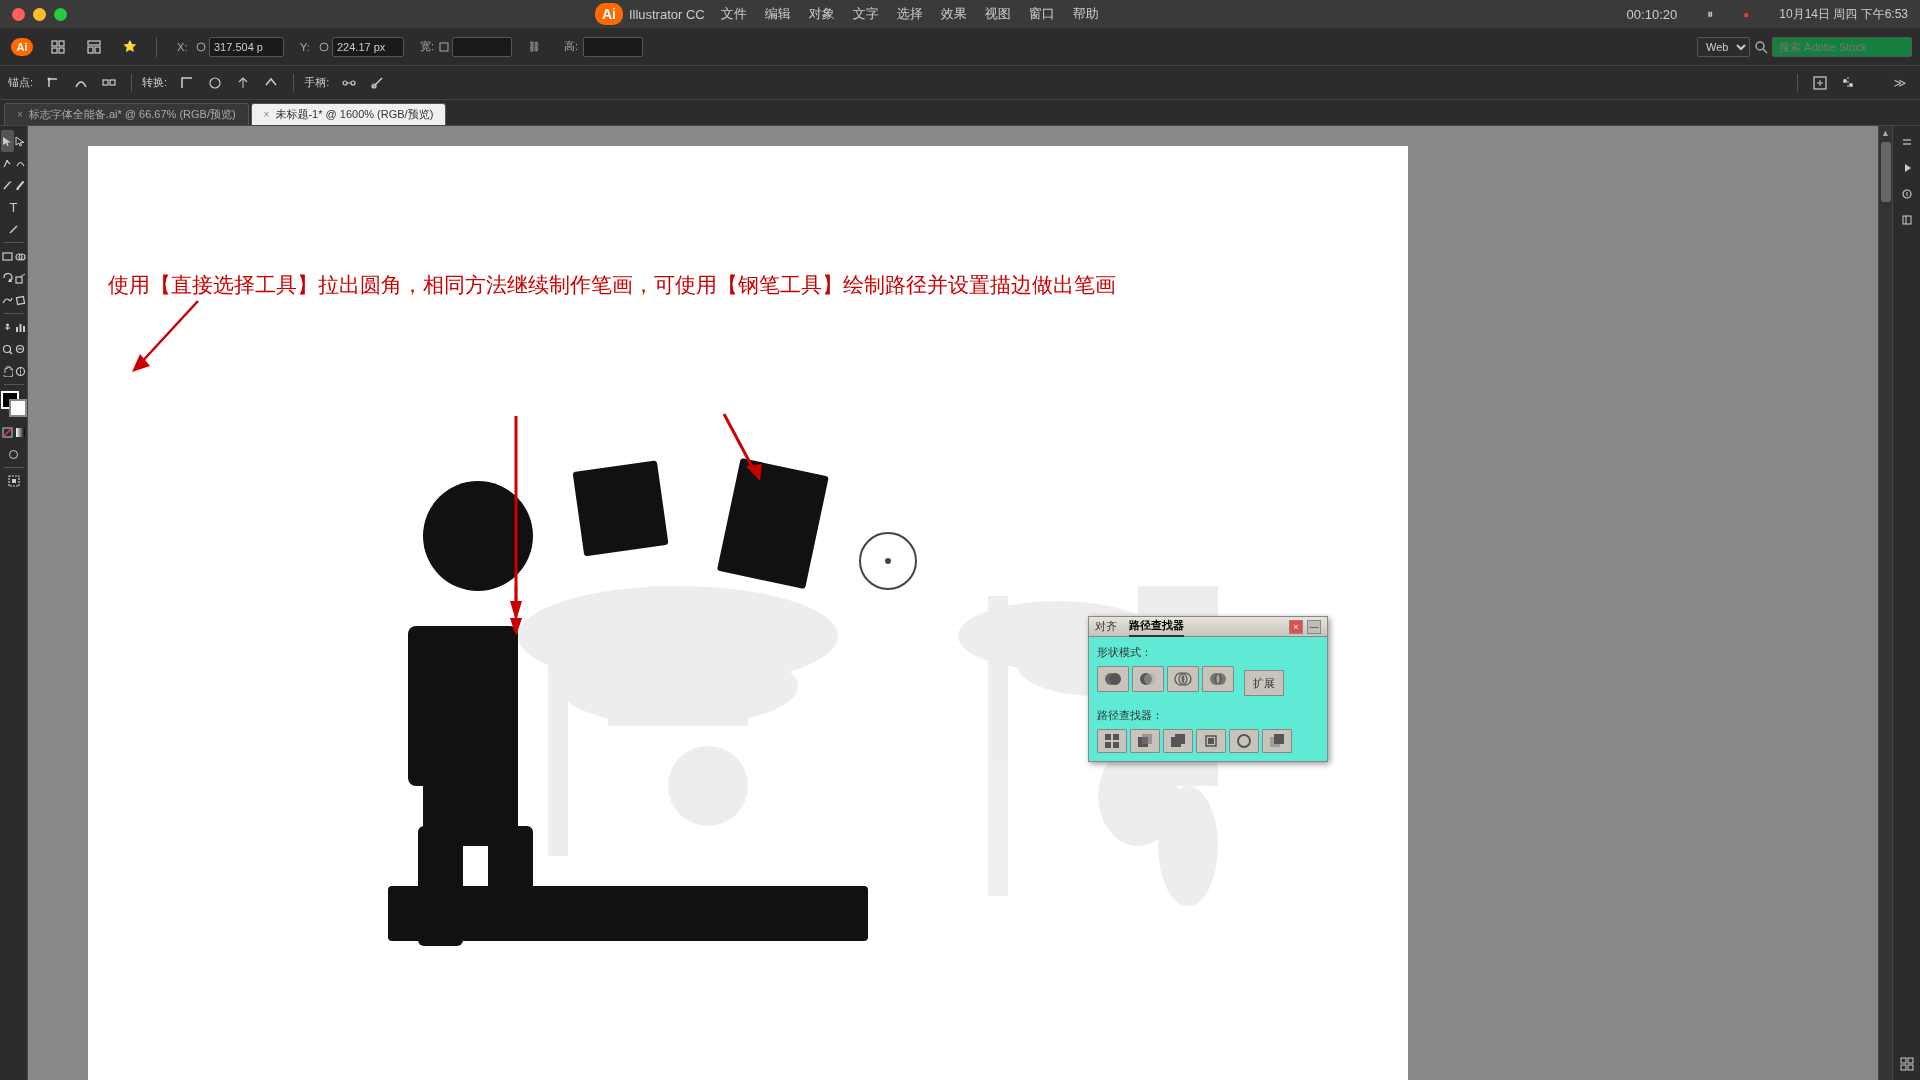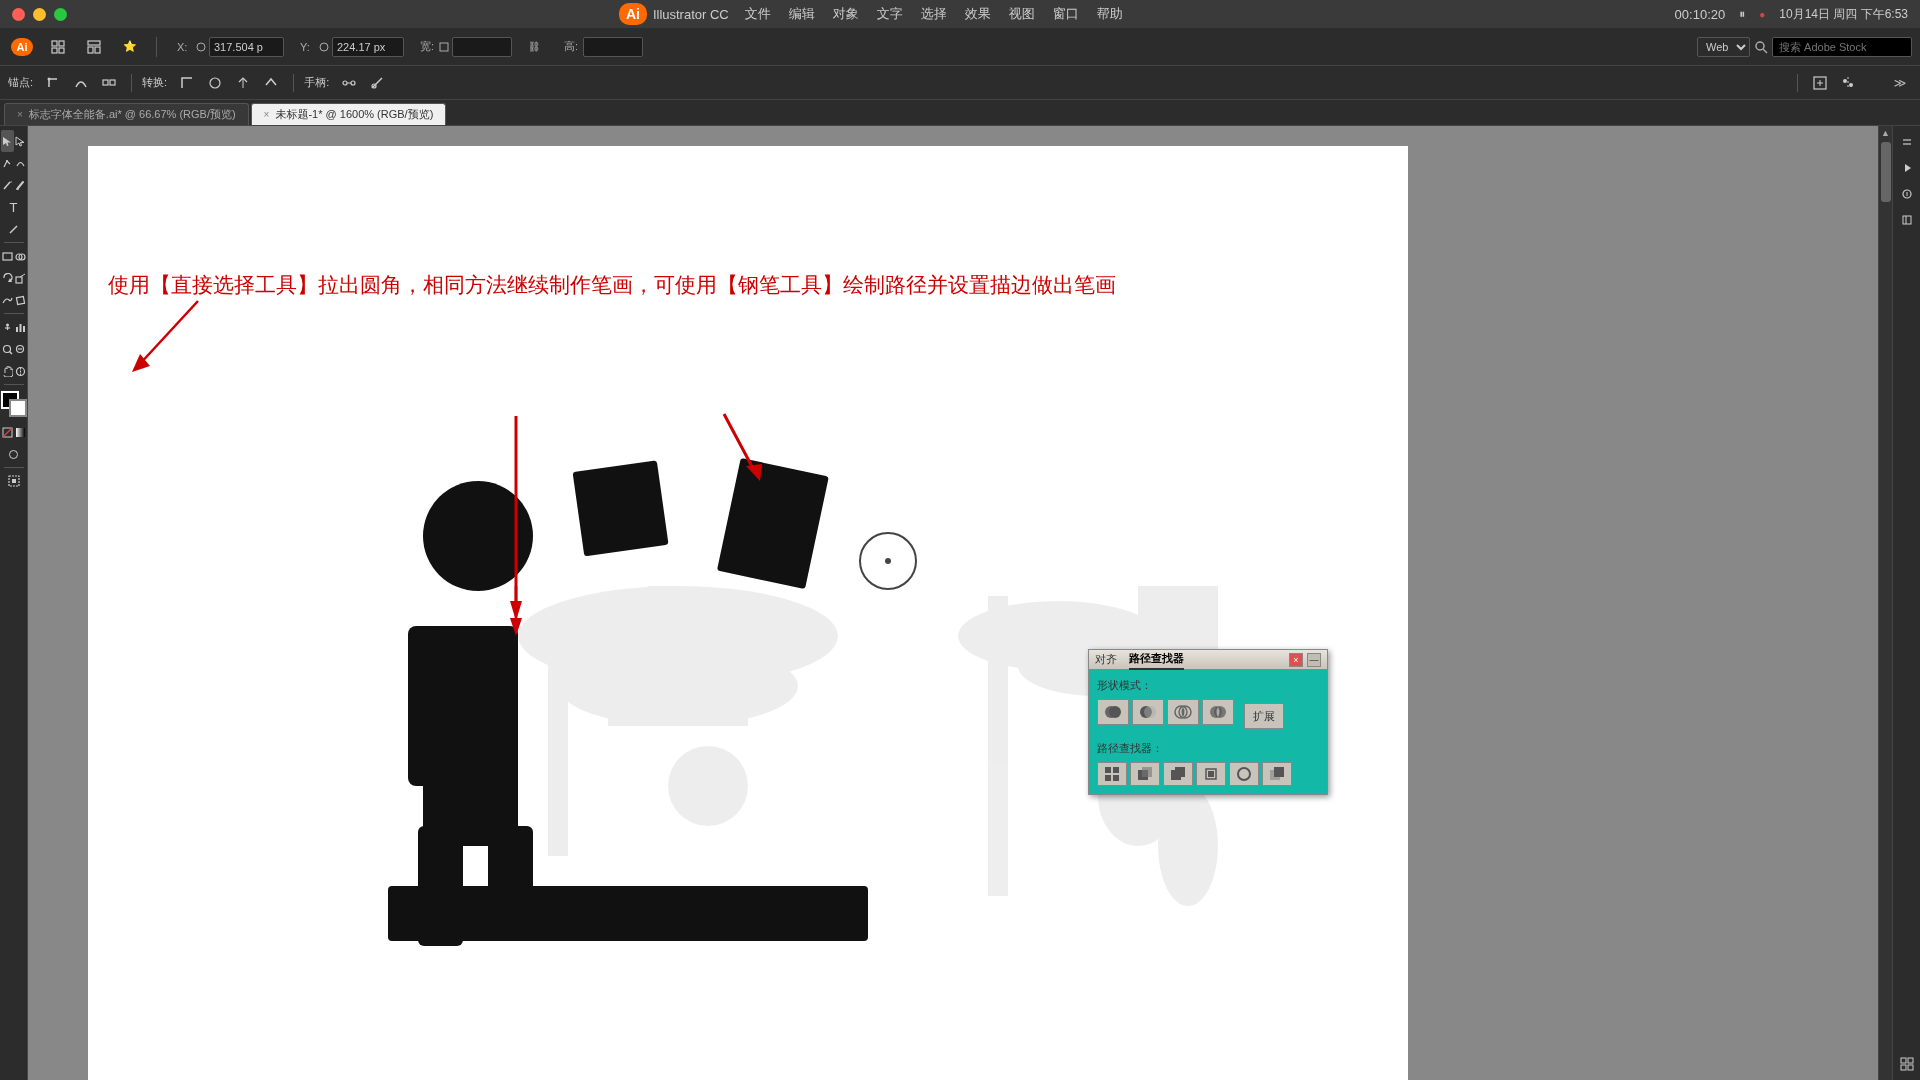--- a/index.html
+++ b/index.html
@@ -14,39 +14,39 @@
     .mac-controls { display: flex; gap: 8px; align-items: center; }
     .mac-btn { width: 13px; height: 13px; border-radius: 50%; display: inline-block; }
     .mac-close { background: #ff5f56; }
     .mac-minimize { background: #ffbd2e; }
     .mac-maximize { background: #27c93f; }
     .titlebar-center { display: flex; align-items: center; gap: 16px; }
     .titlebar-app { color: #ccc; font-size: 13px; display: flex; align-items: center; gap: 6px; }
     .ai-logo { background: #ff6a00; color: white; font-weight: bold; font-size: 14px; width: 28px; height: 22px; display: flex; align-items: center; justify-content: center; border-radius: 10px; }
     .titlebar-menu { display: flex; gap: 18px; color: #ccc; font-size: 13px; }
     .titlebar-menu span { cursor: pointer; }
-    .titlebar-right { display: flex; align-items: center; gap: 14px; color: #ccc; font-size: 12px; }
+    .titlebar-right { display: flex; align-items: center; gap: 30px; color: #ccc; font-size: 12px; }
     .time-display { color: #ccc; font-size: 13px; }
 
     
     #toolbar {
       width: 100%; height: 38px; background: #2c2c2c;
       display: flex; align-items: center; padding: 0 8px; gap: 8px;
       border-bottom: 1px solid #444;
     }
     .toolbar-btn { 
       width: 28px; height: 24px; display: flex; align-items: center; justify-content: center;
       color: #ccc; font-size: 11px; cursor: pointer; border-radius: 2px;
     }
     .toolbar-separator { width: 1px; height: 20px; background: #555; margin: 0 4px; }
     .toolbar-label { color: #aaa; font-size: 11px; min-width: 16px; }
     .toolbar-right { margin-left: auto; display: flex; align-items: center; gap: 4px; justify-content: flex-end; }
     .web-select { background: #2c2c2c; border: 1px solid #555; color: #ccc; font-size: 11px; padding: 2px 4px; border-radius: 2px; }
     .search-box { 
-      background: #000000; border: 1px solid #555; color: #ccc; 
+      background: #15803d; border: 1px solid #555; color: #ccc; 
       font-size: 11px; height: 20px; padding: 0 6px; width: 140px; border-radius: 2px;
     }
 
     
     #anchor-toolbar {
       width: 100%; height: 34px; background: #2c2c2c;
       display: flex; align-items: center; padding: 0 8px; gap: 4px;
       border-bottom: 1px solid #444;
     }
     .anchor-label { color: #ccc; font-size: 11px; margin-right: 4px; }
@@ -131,24 +131,23 @@
     
     #vscrollbar {
       width: 12px; background: #333; border-left: 1px solid #444;
       display: flex; flex-direction: column;
     }
     .scroll-thumb { width: 10px; height: 60px; background: #666; border-radius: 3px; margin: 2px auto; }
 
     
     #pathfinder-panel {
       position: absolute; right: 40px; bottom: 310px;
-      width: 240px; background: #14b8a6; border: 1px solid #888;
+      width: 240px; background: #5eead4; border: 1px solid #888;
       box-shadow: 2px 2px 6px rgba(0,0,0,0.4); z-index: 50;
       font-size: 11px;
-      margin-top: 33px;
     }
     .pf-titlebar {
       background: linear-gradient(to bottom, #e8e4dc, #c8c4bc);
       height: 20px; display: flex; align-items: center; justify-content: space-between;
       padding: 0 6px; border-bottom: 1px solid #888; cursor: move;
     }
     .pf-title-tabs { display: flex; gap: 12px; align-items: center; }
     .pf-tab { color: #333; font-size: 11px; cursor: pointer; padding: 2px 0; }
     .pf-tab.active { color: #000; font-weight: bold; border-bottom: 2px solid #333; }
     .pf-controls { display: flex; gap: 4px; }

